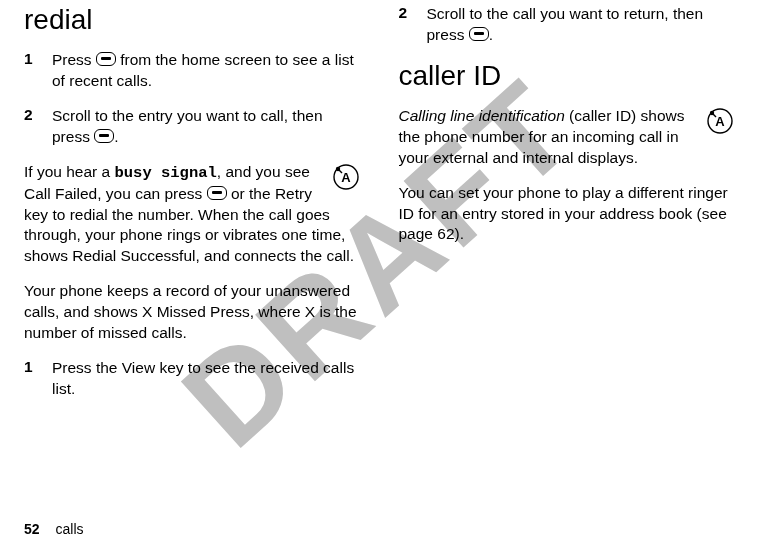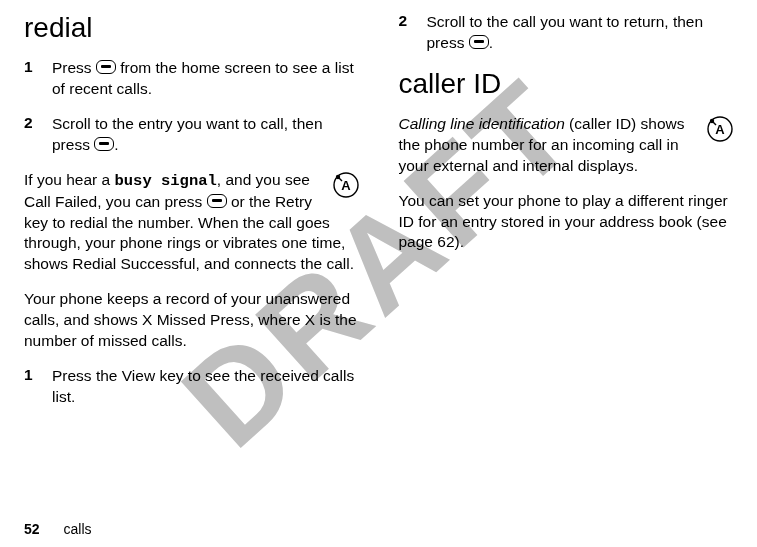--- a/index.html
+++ b/index.html
@@ -8,21 +8,21 @@
     font-family: Arial, Helvetica, sans-serif;
     width: 757px;
     height: 547px;
     position: relative;
     background: #fff;
     color: #000;
     overflow: hidden;
   }
   .page {
     display: flex;
-    padding: 12px 24px;
+    padding: 4px 24px;
     gap: 40px;
     position: relative;
     z-index: 2;
   }
   .col {
     flex: 1;
     min-width: 0;
   }
   h1 {
     font-weight: 400;
@@ -82,21 +82,21 @@
     margin-left: 8px;
     margin-top: 2px;
   }
   .footer {
     position: absolute;
     left: 24px;
     bottom: 10px;
     font-size: 14px;
     z-index: 2;
   }
-  .footer .pagenum { font-weight: 700; margin-right: 24px; }
+  .footer .pagenum { font-weight: 700; margin-right: 16px; }
   .watermark {
     position: absolute;
     left: 50%;
     top: 48%;
     transform: translate(-50%, -50%) rotate(-42deg);
     font-size: 130px;
     font-weight: 900;
     color: #bfbfbf;
     letter-spacing: 6px;
     z-index: 1;

